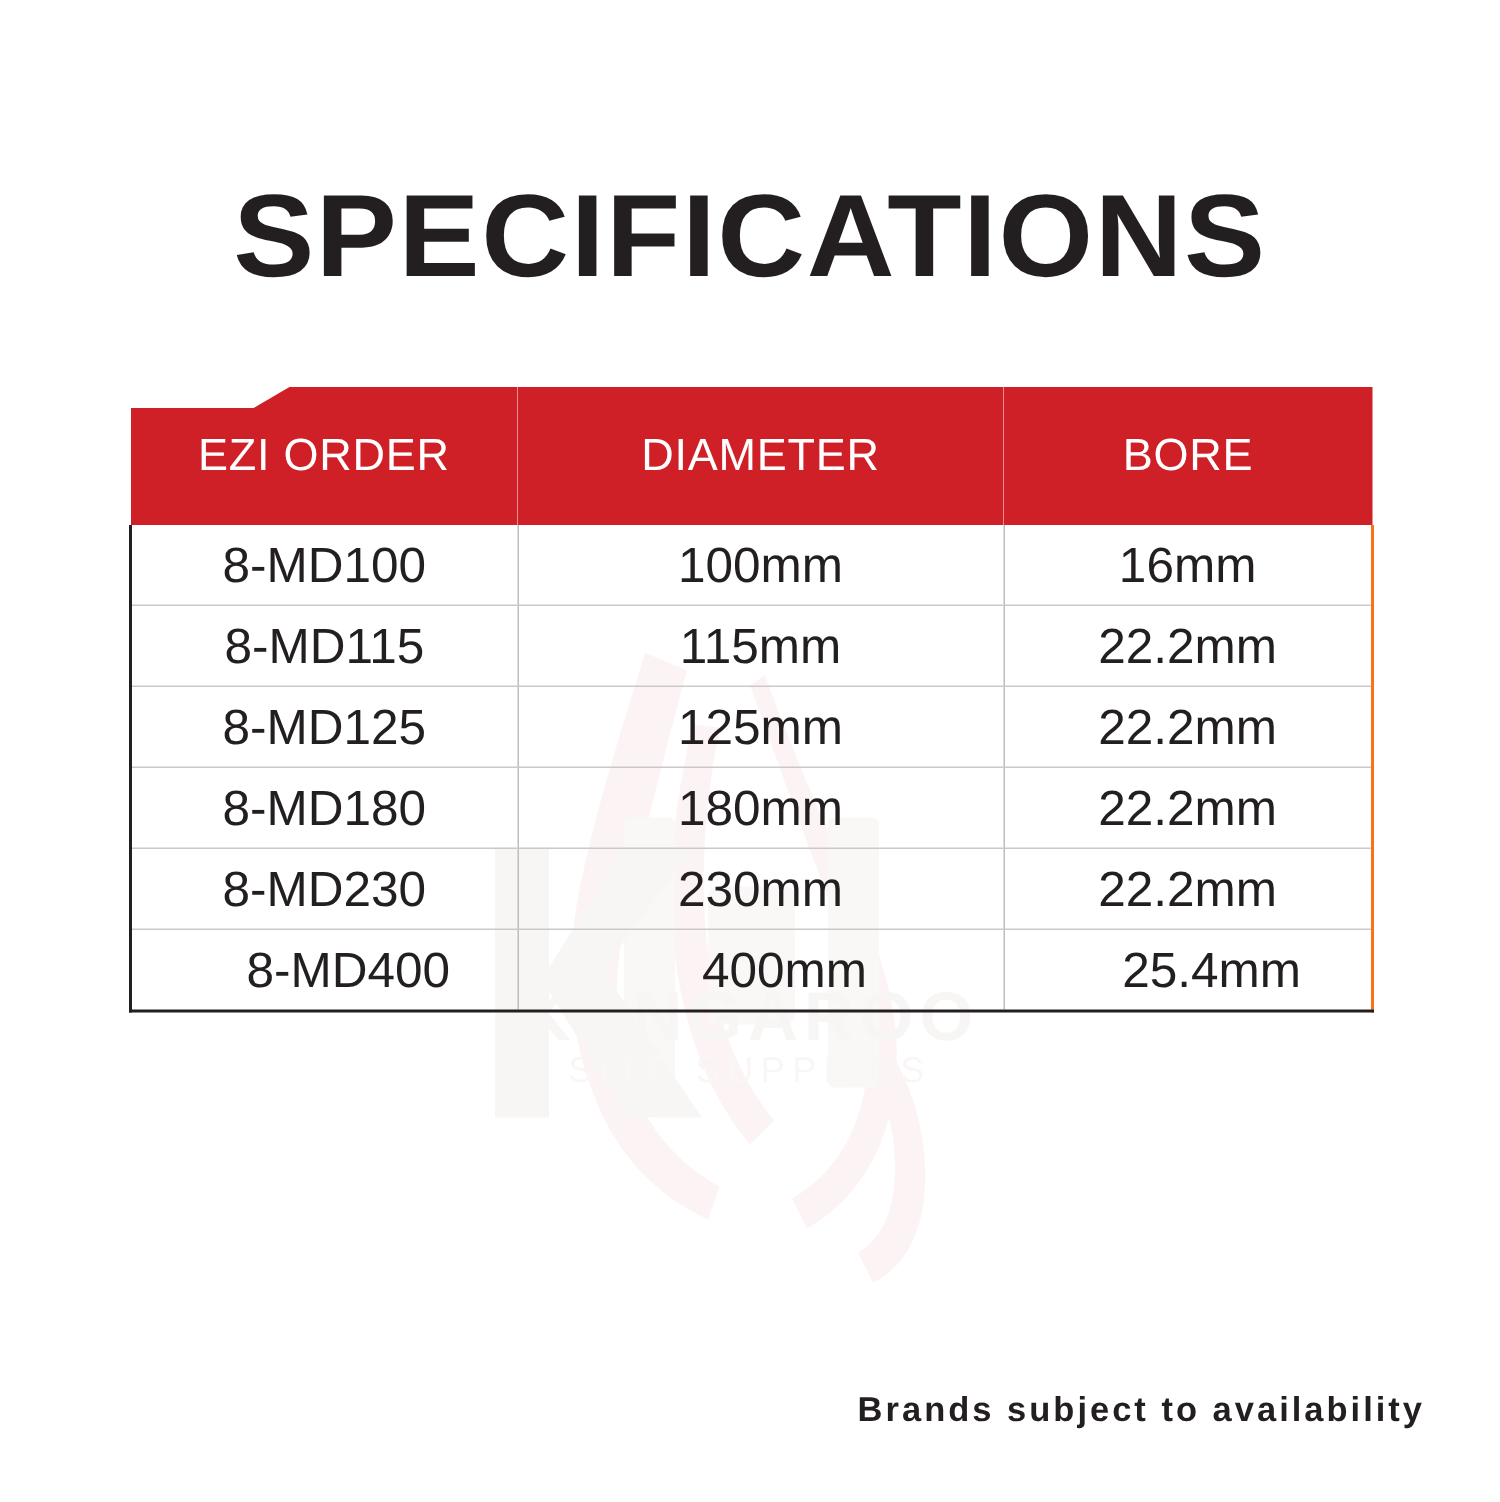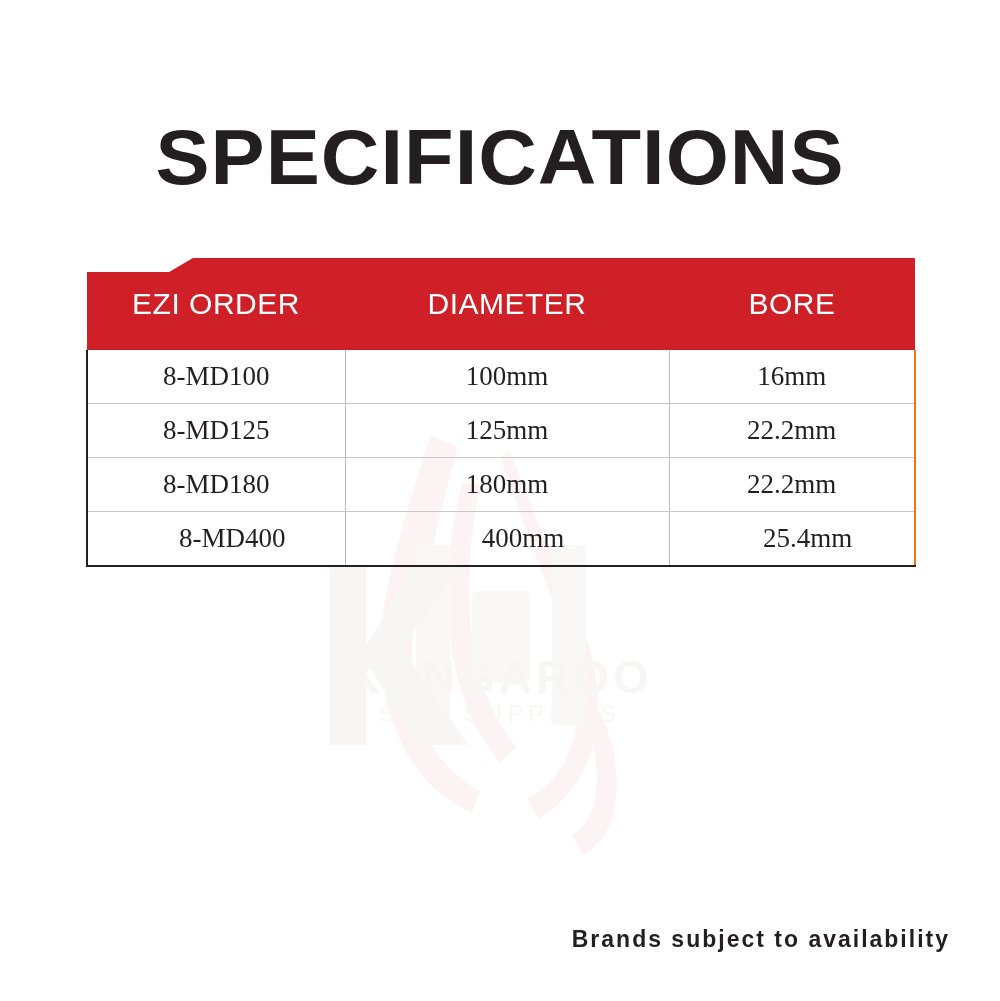--- a/index.html
+++ b/index.html
@@ -121,22 +121,22 @@
     left: 82px;
     top: 0;
     width: 24px;
     height: 14px;
     background: #ffffff;
     z-index: 4;
     clip-path: polygon(0 0, 100% 0, 100% 0, 0 100%);
   }
 
   table.spec-table tbody td {
-    font-family: Liberation Serif, serif;
-    font-size: 27px;
+    font-family: Liberation Sans, sans-serif;
+    font-size: 33px;
     color: #231f20;
     text-align: center;
     height: 53px;
     padding: 0;
     border-bottom: 1px solid #c9c9c9;
     background: transparent;
     vertical-align: middle;
     margin-top: 44px;
   }
   table.spec-table tbody tr:last-child td {
@@ -210,27 +210,37 @@
           </th>
         </tr>
       </thead>
       <tbody>
         <tr>
           <td class="edge-left sep-right">8-MD100</td>
           <td class="sep-right">100mm</td>
           <td class="edge-right">16mm</td>
         </tr>
         <tr>
+          <td class="edge-left sep-right">8-MD115</td>
+          <td class="sep-right">115mm</td>
+          <td class="edge-right">22.2mm</td>
+        </tr>
+        <tr>
           <td class="edge-left sep-right">8-MD125</td>
           <td class="sep-right">125mm</td>
           <td class="edge-right">22.2mm</td>
         </tr>
         <tr>
           <td class="edge-left sep-right">8-MD180</td>
           <td class="sep-right">180mm</td>
+          <td class="edge-right">22.2mm</td>
+        </tr>
+        <tr>
+          <td class="edge-left sep-right">8-MD230</td>
+          <td class="sep-right">230mm</td>
           <td class="edge-right">22.2mm</td>
         </tr>
         <tr>
           <td class="edge-left sep-right">8-MD400</td>
           <td class="sep-right">400mm</td>
           <td class="edge-right">25.4mm</td>
         </tr>
       </tbody>
     </table>
   </div>

